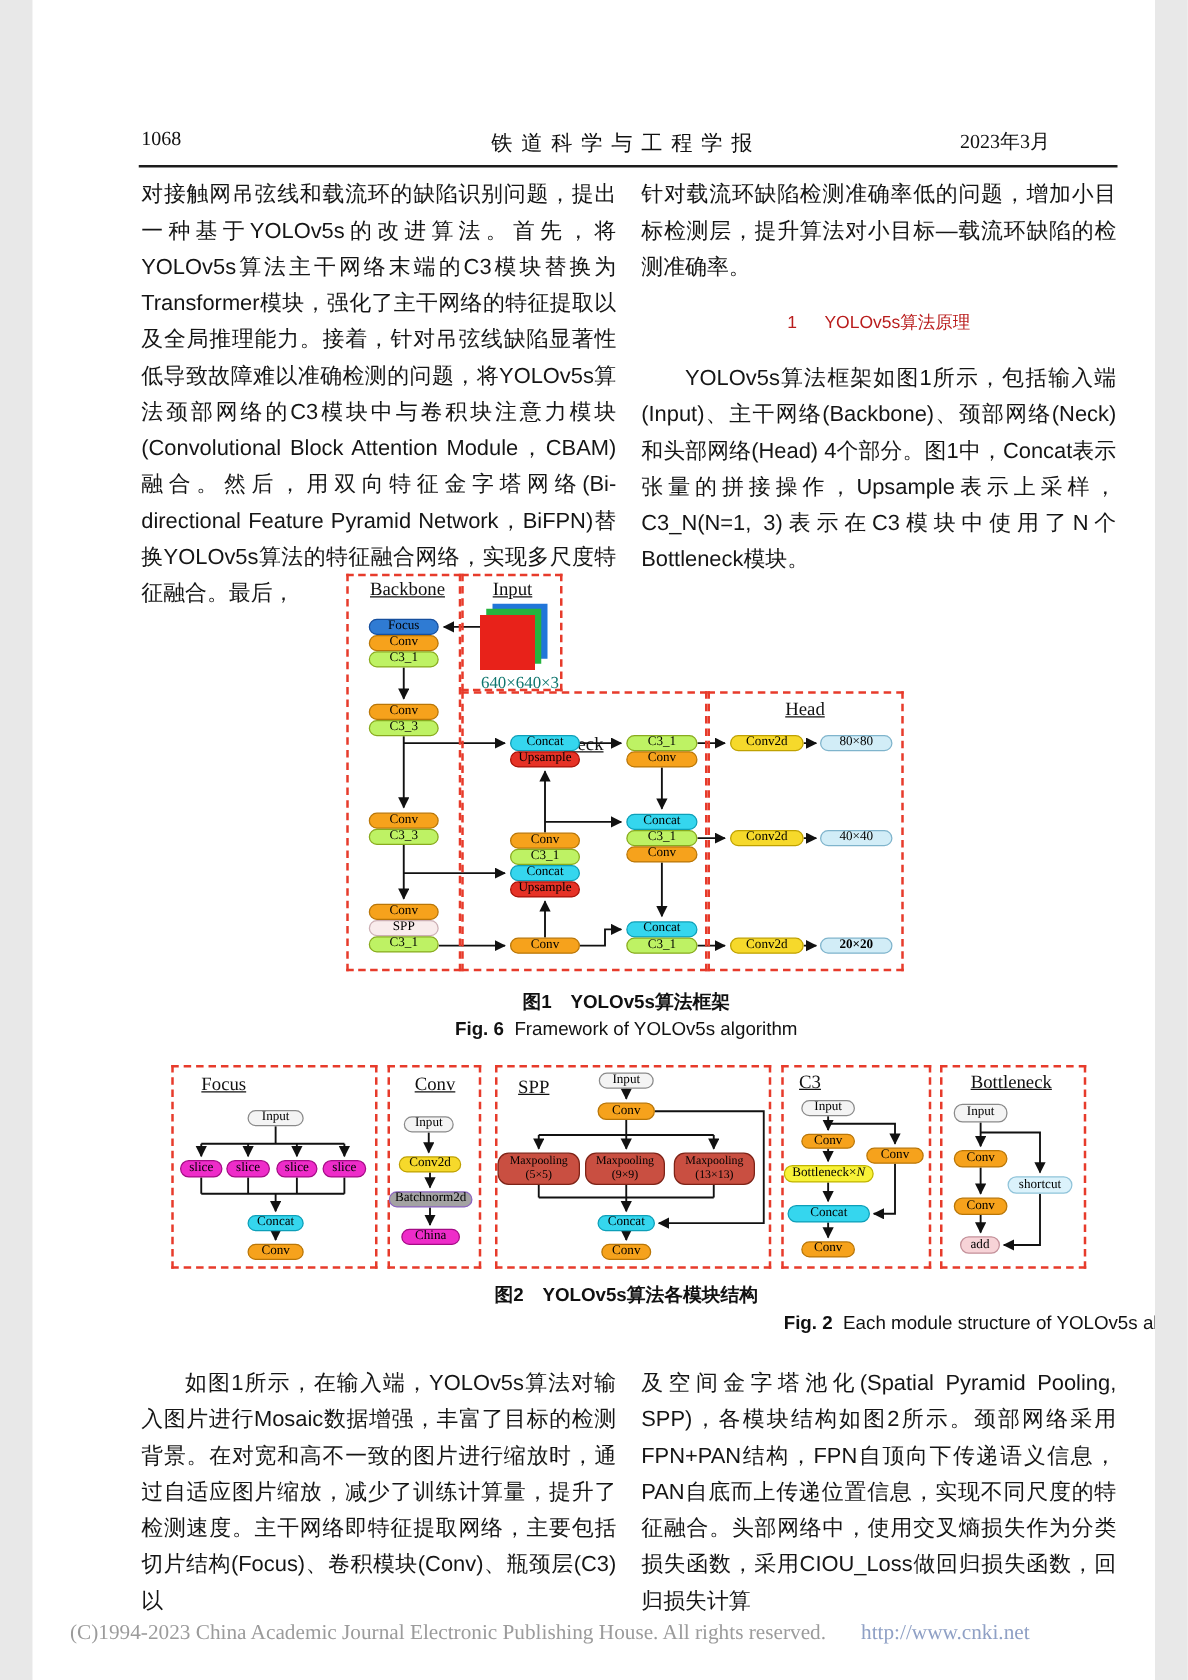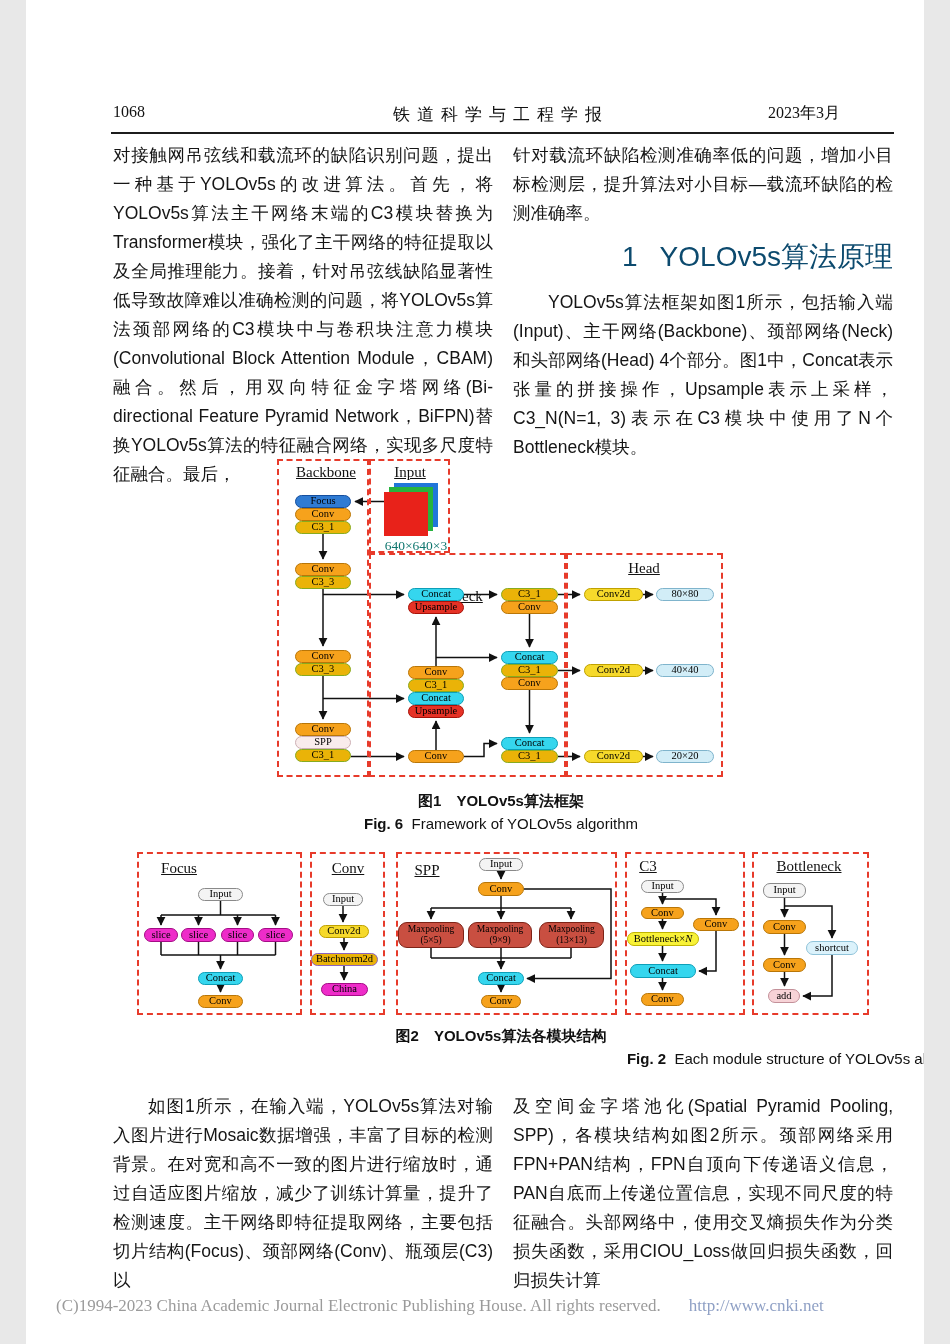--- a/index.html
+++ b/index.html
@@ -6,41 +6,41 @@
   .page{position:relative;width:898px;height:1344px;background:#ffffff;margin:0 auto;overflow:hidden;
         font-family:"Liberation Sans",sans-serif;color:#1a1a1a;}
   
   .hdr-item{position:absolute;top:103px;font:16px "Liberation Serif",serif;color:#111;}
   .hdr-journal{left:0;width:950px;text-align:center;font-size:17px;letter-spacing:7px;}
   .hdr-rule{position:absolute;left:85px;top:132px;width:783px;height:2px;background:#1c1c1c;}
   
   .col{position:absolute;width:380px;font-size:17.5px;line-height:29px;text-align:justify;color:#151515;}
   .col p{margin:0;}
   .indent{text-indent:2em;}
-  .section-heading{font-size:28px;line-height:28px;margin:15px 0 17px 0;text-align:right;color:#0c4a6e;}
+  .section-heading{font-size:14px;line-height:28px;margin:15px 0 17px 0;text-align:center;color:#b91c1c;}
   .section-heading .num{margin-right:22px;}
   
   .fig{position:absolute;}
   .dashed{position:absolute;border:2px dashed #e73b2b;box-sizing:border-box;}
   .rlabel{position:absolute;font:15px "Liberation Serif",serif;color:#111;text-align:center;text-decoration:underline;}
   .pill{position:absolute;box-sizing:border-box;border:1px solid #555;border-radius:7px;
         display:flex;align-items:center;justify-content:center;
         font:10.5px "Liberation Serif",serif;color:#000;white-space:nowrap;line-height:1;}
   .blue{background:#2f7bd3;border-color:#164f9e;}
   .orange{background:#f6a21c;border-color:#b97607;}
-  .green{background:#eab308;border-color:#88ab1e;}
+  .green{background:#bef264;border-color:#88ab1e;}
   .cyan{background:#35d6ee;border-color:#0d9fb8;}
   .redp{background:#e63226;border-color:#a81208;}
   .yellow{background:#f6d92b;border-color:#bfa100;}
   .paleblue{background:#d2edf7;border-color:#7fb4cc;}
   .palepink{background:#f9ecec;border-color:#cdb0b5;}
   .brick{background:#c94f41;border-color:#7e2317;flex-direction:column;font-size:9.5px;line-height:1.2;border-radius:9px;}
   .magenta{background:#ee2cc9;border-color:#a50b86;}
   .whitepill{background:#f4f4f4;border-color:#8a8a8a;}
-  .lavender{background:#eab308;border-color:#8a63c0;}
+  .lavender{background:#a3a3a3;border-color:#8a63c0;}
   .brightyellow{background:#f8f237;border-color:#c0b400;}
   .lightcyan{background:#dbf2fb;border-color:#8fc3d9;}
   .pinkadd{background:#f7d3d7;border-color:#c39099;}
   .sq{position:absolute;width:44px;height:44px;}
   .sizelabel{position:absolute;font:13.5px "Liberation Serif",serif;text-align:center;color:#0f766e;}
   .conn{position:absolute;left:0;top:0;}
   
   .cap{position:absolute;left:0;width:950px;text-align:center;font-size:15px;color:#111;}
   .cap-zh{font-weight:bold;}
   .cap-en b{font-weight:bold;}
@@ -139,21 +139,21 @@
     <div class="pill green" style="left:227px;top:209px;width:57px;height:13px;">C3_1</div>
     <div class="pill orange" style="left:227px;top:222px;width:57px;height:13px;">Conv</div>
     <div class="pill cyan" style="left:227px;top:282px;width:57px;height:13px;">Concat</div>
     <div class="pill green" style="left:227px;top:295px;width:57px;height:13px;">C3_1</div>
 
     <div class="pill yellow" style="left:310px;top:133px;width:59px;height:13px;">Conv2d</div>
     <div class="pill yellow" style="left:310px;top:209px;width:59px;height:13px;">Conv2d</div>
     <div class="pill yellow" style="left:310px;top:295px;width:59px;height:13px;">Conv2d</div>
     <div class="pill paleblue" style="left:382px;top:133px;width:58px;height:13px;">80×80</div>
     <div class="pill paleblue" style="left:382px;top:209px;width:58px;height:13px;">40×40</div>
-    <div class="pill paleblue" style="left:382px;top:295px;width:58px;height:13px;">20×20</div>
+    <div class="pill paleblue" style="left:382px;top:295px;width:58px;height:13px;font-weight:bold;">20×20</div>
   </div>
 
   <div class="cap cap-zh" style="top:792px;">图1　YOLOv5s算法框架</div>
   <div class="cap cap-en" style="top:815px;"><b>Fig. 6</b>&nbsp;&nbsp;<span>Framework of YOLOv5s algorithm</span></div>
 
   <div class="fig" style="left:105px;top:848px;width:745px;height:172px;">
 
     <svg class="conn" width="745" height="172" viewBox="0 0 745 172">
       <defs>
         <marker id="arr2" markerWidth="7" markerHeight="7" refX="5.5" refY="3" orient="auto">
@@ -264,21 +264,21 @@
     <div class="pill orange" style="left:632px;top:72px;width:43px;height:14px;">Conv</div>
     <div class="pill orange" style="left:632px;top:110px;width:43px;height:14px;">Conv</div>
     <div class="pill lightcyan" style="left:675px;top:93px;width:52px;height:14px;">shortcut</div>
     <div class="pill pinkadd" style="left:637px;top:141px;width:32px;height:14px;">add</div>
   </div>
 
   <div class="cap cap-zh" style="top:1027px;">图2　YOLOv5s算法各模块结构</div>
   <div class="cap cap-en" style="top:1050px;text-align:right;"><b>Fig. 2</b>&nbsp;&nbsp;<span>Each module structure of YOLOv5s algorithm</span></div>
 
   <div class="col" style="left:87px;top:1092px;">
-    <p class="indent">如图1所示，在输入端，YOLOv5s算法对输入图片进行Mosaic数据增强，丰富了目标的检测背景。在对宽和高不一致的图片进行缩放时，通过自适应图片缩放，减少了训练计算量，提升了检测速度。主干网络即特征提取网络，主要包括切片结构(Focus)、颈部网络(Conv)、瓶颈层(C3)以</p>
+    <p class="indent">如图1所示，在输入端，YOLOv5s算法对输入图片进行Mosaic数据增强，丰富了目标的检测背景。在对宽和高不一致的图片进行缩放时，通过自适应图片缩放，减少了训练计算量，提升了检测速度。主干网络即特征提取网络，主要包括切片结构(Focus)、卷积模块(Conv)、瓶颈层(C3)以</p>
   </div>
   <div class="col" style="left:487px;top:1092px;">
     <p>及空间金字塔池化(Spatial Pyramid Pooling, SPP)，各模块结构如图2所示。颈部网络采用FPN+PAN结构，FPN自顶向下传递语义信息，PAN自底而上传递位置信息，实现不同尺度的特征融合。头部网络中，使用交叉熵损失作为分类损失函数，采用CIOU_Loss做回归损失函数，回归损失计算</p>
   </div>
 
   <div class="footer"><span>(C)1994-2023 China Academic Journal Electronic Publishing House. All rights reserved.</span><span class="url">http://www.cnki.net</span></div>
 
 </div>
 
 </body></html>

